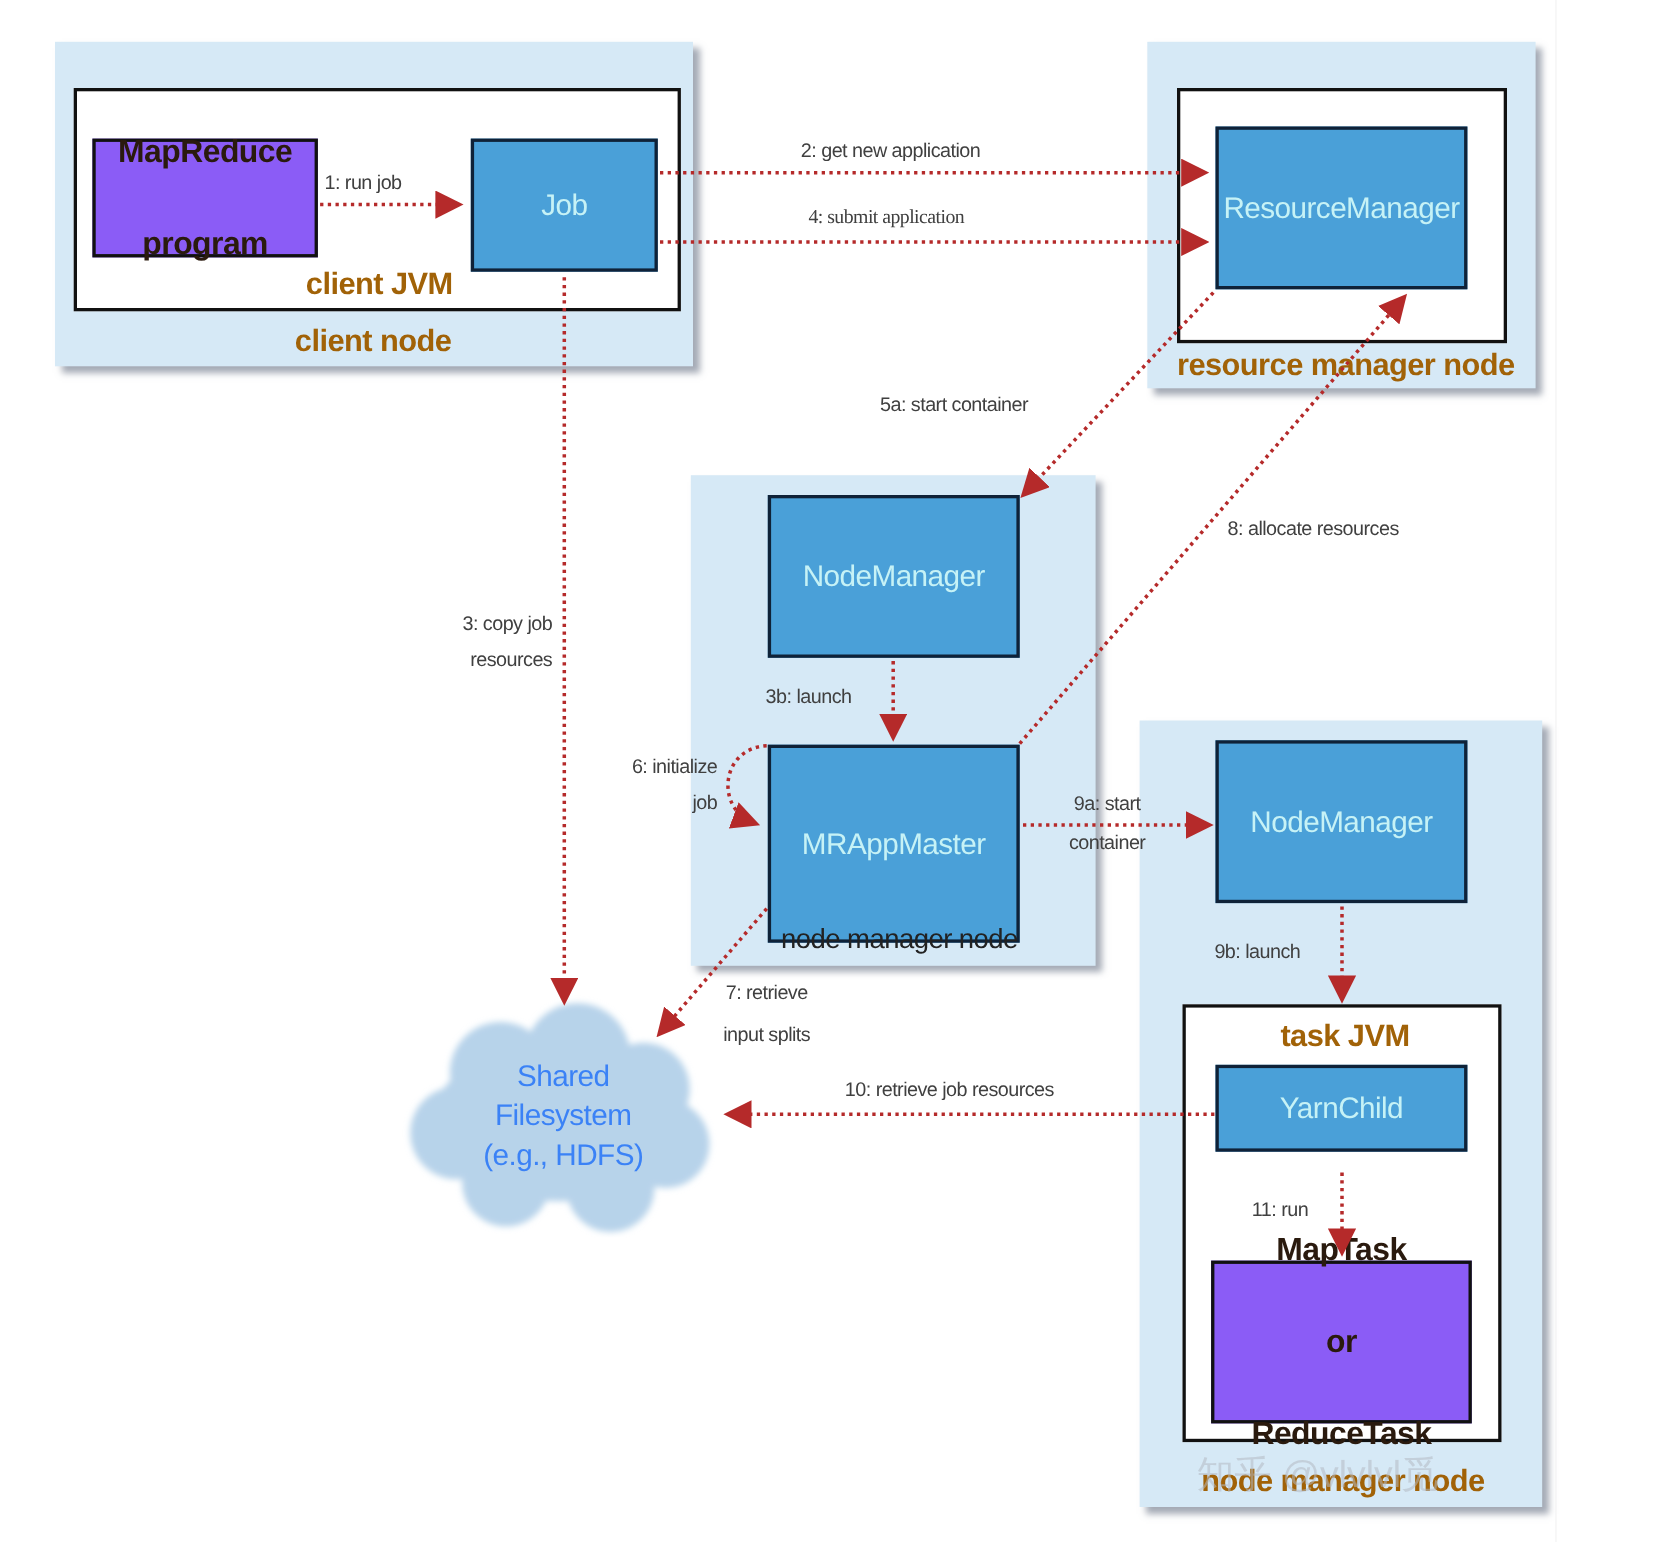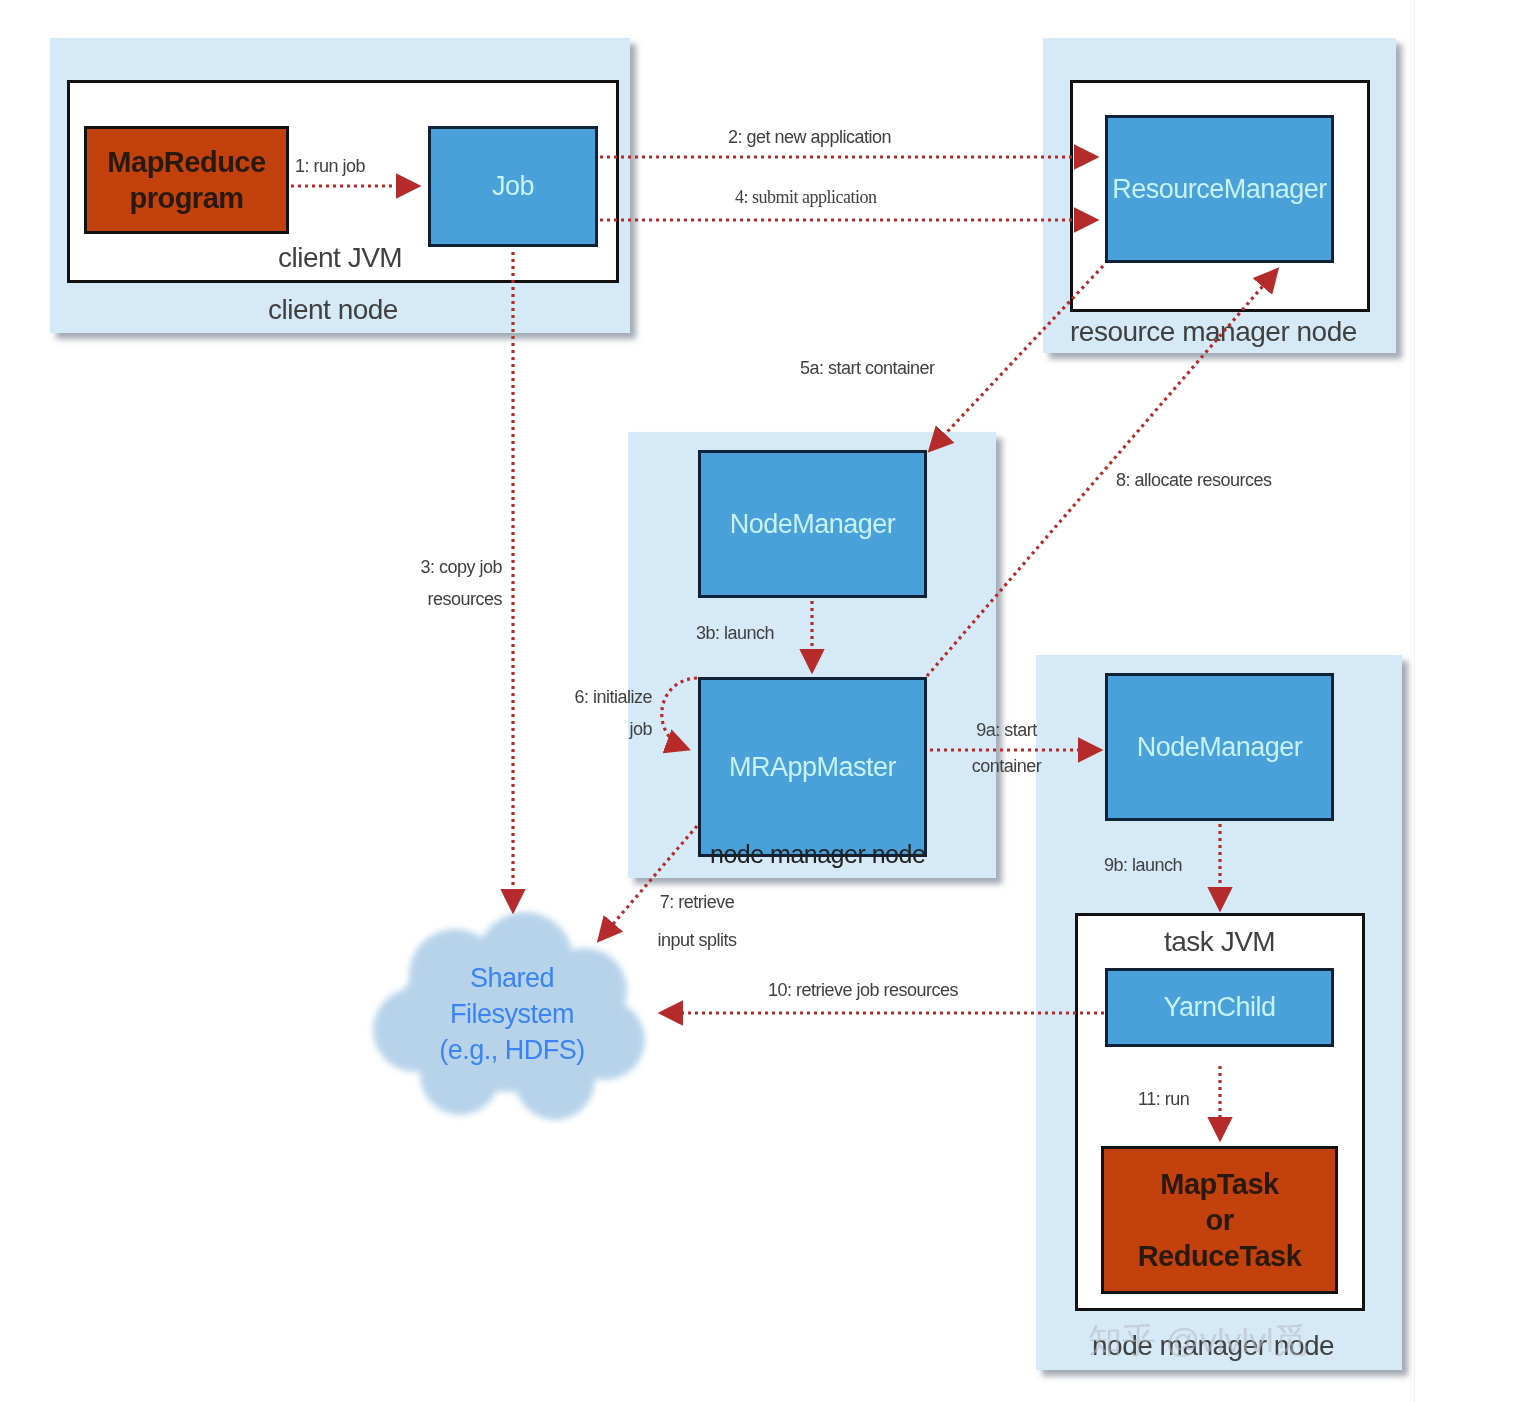--- a/index.html
+++ b/index.html
@@ -5,25 +5,25 @@
   html, body { margin:0; padding:0; background:#ffffff; }
   body { width:1520px; height:1402px; position:relative; overflow:hidden;
          font-family:"Liberation Sans", sans-serif; }
   .node-bg { position:absolute; background:#d6e9f6;
              box-shadow: 6px 6px 6px rgba(90,100,120,0.55); }
   .jvm { position:absolute; background:#ffffff; border:3px solid #111; box-sizing:border-box; }
   .blue { position:absolute; background:#4aa0d8; border:3px solid #0f2238; box-sizing:border-box;
           display:flex; align-items:center; justify-content:center;
           color:#c6f2f6; font-size:27px; font-family:"Liberation Sans Narrow","Liberation Sans", sans-serif;
           letter-spacing:-0.5px; }
-  .orange { position:absolute; background:#c2410c; border:3px solid #111; box-sizing:border-box;
+  .orange { position:absolute; background:#8b5cf6; border:3px solid #111; box-sizing:border-box;
             display:flex; flex-direction:column; align-items:center; justify-content:center;
             color:#2a1a0e; font-weight:bold; font-size:29px; line-height:36px; text-align:center;
-            letter-spacing:-0.5px; }
-  .node-label { position:absolute; font-weight:normal; font-size:28px; color:#404040; white-space:nowrap;
+            letter-spacing:-0.5px;gap:48px; }
+  .node-label { position:absolute; font-weight:bold; font-size:28px; color:#a16207; white-space:nowrap;
                 letter-spacing:-0.5px; }
   .lbl { position:absolute; font-size:18px; color:#404040; white-space:nowrap; line-height:32px;
          letter-spacing:-0.5px; }
   .lbl.r { text-align:right; }
   .lbl.c { text-align:center; }
   svg#arrows { position:absolute; left:0; top:0; pointer-events:none; }
   .cloud-text { position:absolute; text-align:center; font-size:27px; color:#3b82f6; line-height:36px;
                 letter-spacing:-0.5px; }
   .watermark { position:absolute; font-size:34px; color:rgba(180,185,195,0.55); white-space:nowrap; }
   .frame-edge { position:absolute; left:1414px; top:0; width:1px; height:1402px; background:#f2f2f2; }

